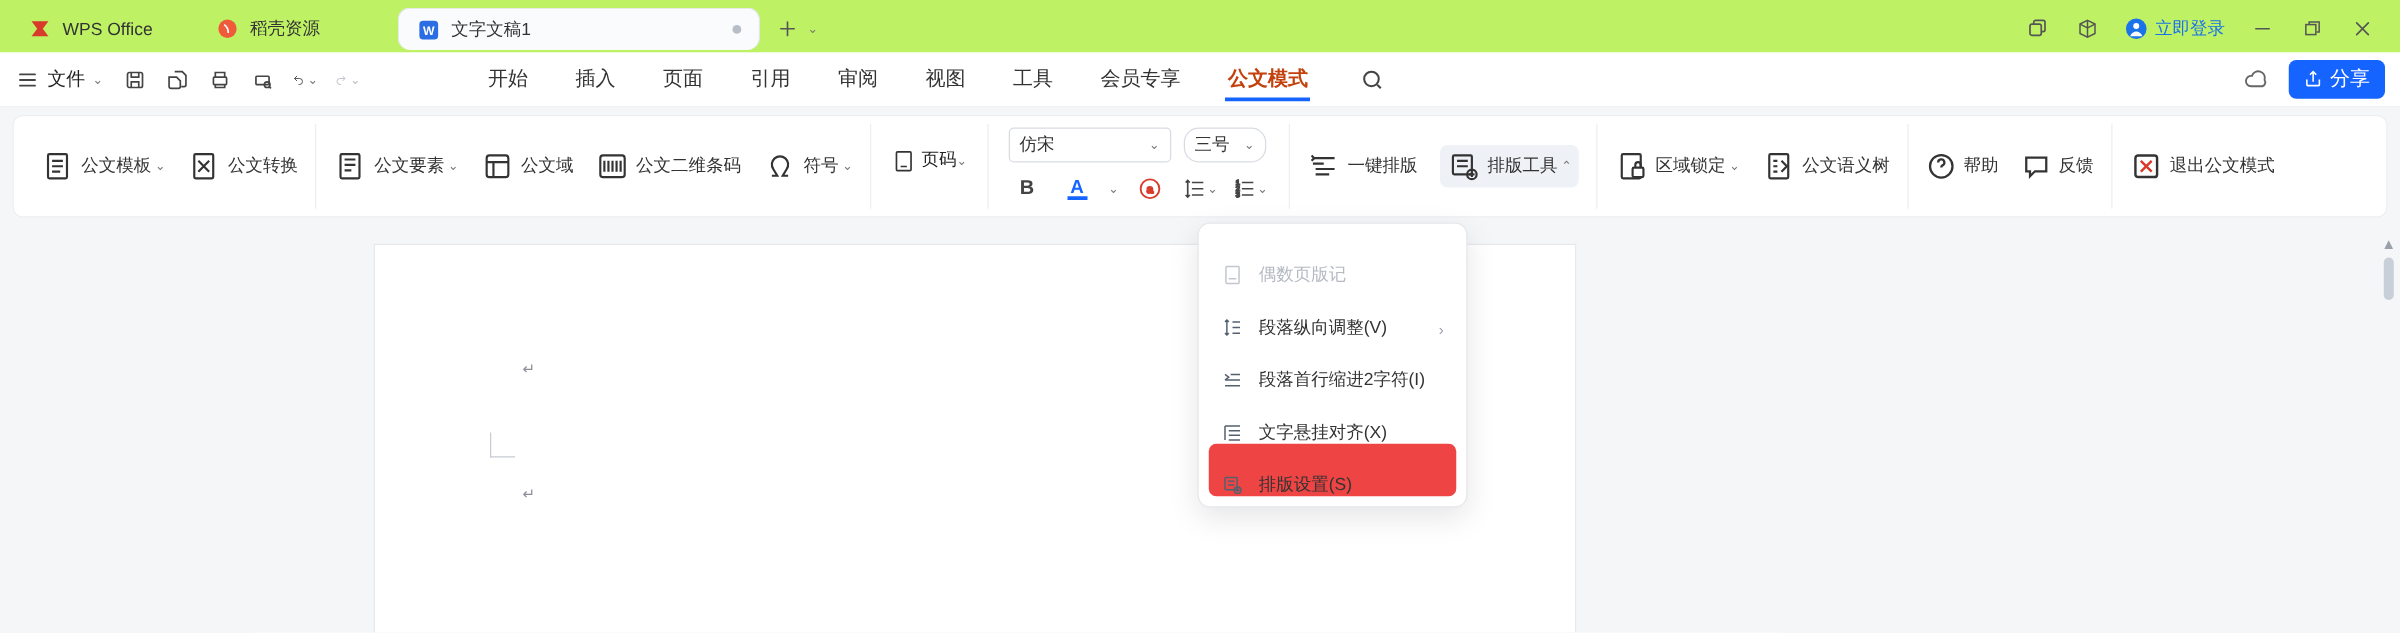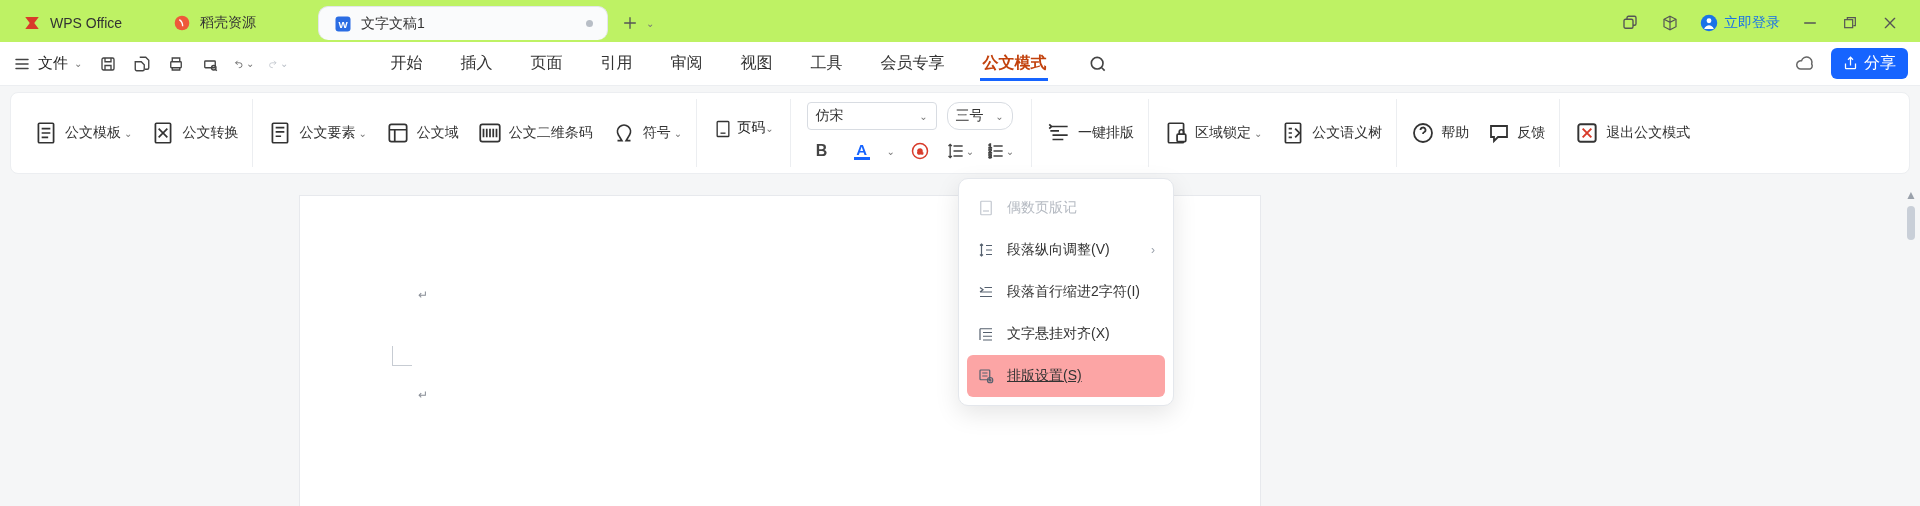--- a/index.html
+++ b/index.html
@@ -200,26 +200,26 @@
     left: 958px;
     width: 216px;
     background:#fff;
     border:1px solid #e4e7ec;
     border-radius:10px;
     box-shadow:0 8px 24px rgba(0,0,0,0.10);
     padding:8px;
     z-index:20;
   }
   .dd-item {
-    display:flex; align-items:center; gap:12px;
+    display:flex; align-items:flex-end; gap:12px;
     height:42px; padding:0 10px; border-radius:6px;
     color:#333; font-size:14px;
   }
   .dd-item.disabled { color:#b5bac2; }
-  .dd-item.active { background:#fca5a5;text-decoration:underline; }
+  .dd-item.active { background:#ef4444; }
   .dd-item .dd-right { margin-left:auto; color:#9aa1ab; font-size:12px; }
   .dd-item .dd-ico { color:#55606e; width:18px; display:flex; justify-content:center; }
   .dd-item.disabled .dd-ico { color:#c2c7cf; }
 
   svg { display:block; }
 </style>
 </head>
 <body>
 
 <div class="titlebar">
@@ -512,20 +512,32 @@
     </div>
 
     <div class="rib-group">
       <div class="rib-item">
         <svg width="26" height="26" viewBox="0 0 24 24" fill="none" stroke="#333" stroke-width="1.6">
             <path d="M4 6h16M4 10h8M6 14h14M6 18h10"></path>
             <path d="M3 4l2 2-2 2"></path>
           </svg>
         <span class="lbl">一键排版</span>
       </div>
+      <div class="rib-item active">
+        <svg width="26" height="26" viewBox="0 0 24 24" fill="none" stroke="#333" stroke-width="1.6">
+            <rect x="4" y="4" width="14" height="14" rx="1"></rect>
+            <path d="M7 8h8M7 12h8"></path>
+            <circle cx="18" cy="18" r="3.5"></circle>
+            <path d="M18 16v4M16 18h4"></path>
+          </svg>
+        <span class="lbl">
+            <span>排版工具</span>
+            <span class="caret">⌃</span>
+          </span>
+      </div>
     </div>
 
     <div class="rib-group">
       <div class="rib-item">
         <svg width="26" height="26" viewBox="0 0 24 24" fill="none" stroke="#333" stroke-width="1.6">
             <rect x="5" y="3" width="14" height="18" rx="1"></rect>
             <rect x="13" y="13" width="8" height="7" rx="1" fill="#fff"></rect>
             <path d="M15 13v-2a2 2 0 0 1 4 0v2"></path>
           </svg>
         <span class="lbl">

